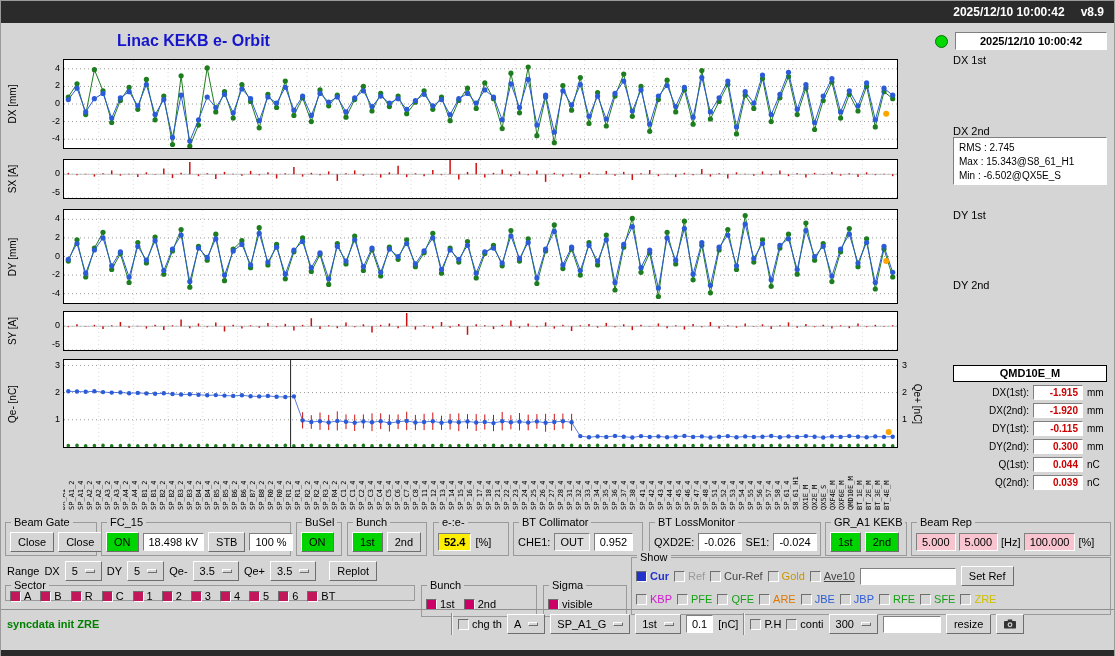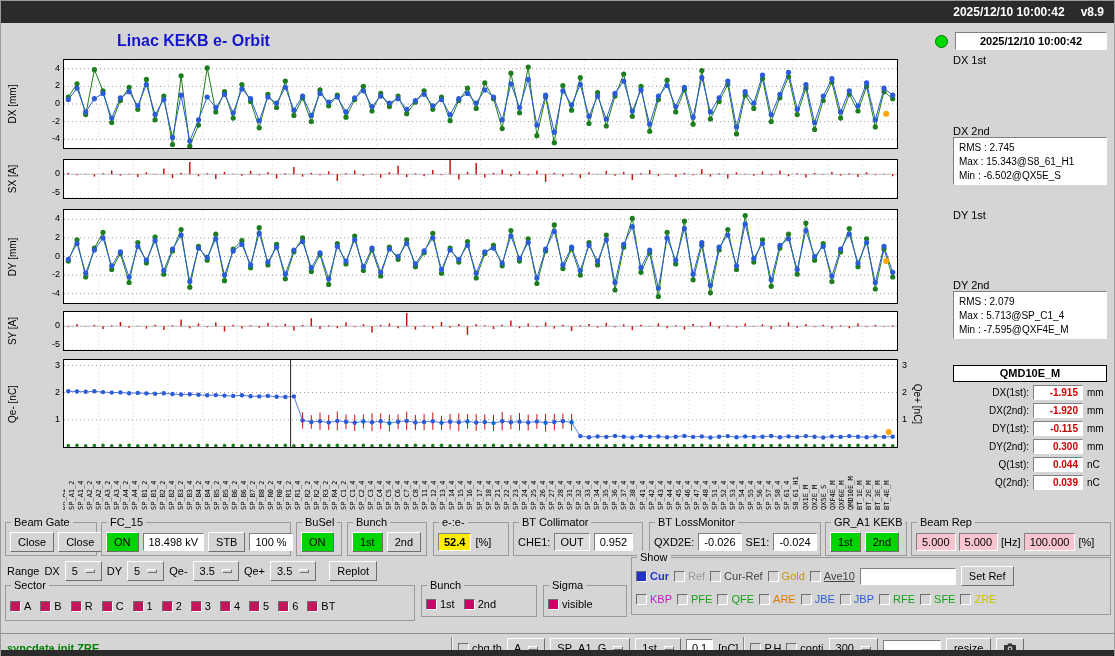--- a/index.html
+++ b/index.html
@@ -31,21 +31,21 @@
   .vbox{height:18px;background:#fff;border:1px solid;border-color:#808080 #fff #fff #808080;font-size:11px;display:inline-flex;align-items:center;justify-content:center;padding:0 5px;white-space:nowrap;flex:none}
   .vbox.gray{background:#dcdcdc}
   .lbl{font-size:11px;white-space:nowrap;flex:none}
   .cb{width:11px;height:11px;background:#d5d5d5;border:1px solid;border-color:#6e6e6e #fff #fff #6e6e6e;display:inline-block;flex:none}
   .dd{font-size:11px;height:20px;padding:0 6px;background:#d5d5d5;border:1px solid;border-color:#fff #6e6e6e #6e6e6e #fff;display:inline-flex;align-items:center;flex:none;white-space:nowrap}
   .dash{width:10px;height:4px;margin-left:7px;background:#d5d5d5;border:1px solid;border-color:#fff #6e6e6e #6e6e6e #fff;display:inline-block}
   .input{background:#fff;border:1px solid;border-color:#808080 #fff #fff #808080;height:17px;font-size:11px;padding:0 3px}
   .range-row{position:absolute;left:6px;top:559px;height:22px;display:flex;gap:5px;align-items:center}
   .show-row{display:flex;gap:5px;align-items:center;height:22px}
   .cbitem{display:inline-flex;gap:3px;align-items:center;flex:none}
-  .statusbar{position:absolute;left:0;right:0;top:632px;height:21px;border-top:1px solid #909090}
+  .statusbar{position:absolute;left:0;right:0;top:608px;height:21px;border-top:1px solid #909090}
   .sb-msg{position:absolute;left:6px;top:8px;font-size:11px;font-weight:bold}
   .sb-controls{position:absolute;left:450px;top:3px;display:flex;gap:5px;align-items:center;height:22px}
   .vsep{width:2px;height:22px;border-left:1px solid #8a8a8a;border-right:1px solid #eee;flex:none}
   .iconbtn{width:28px}
 </style>
 </head>
 <body>
 
 <div class="screen">
 
@@ -1145,25 +1145,20 @@
 
   <div class="stat-label" style="top:53px">DX 1st</div>
   <div class="stat-label" style="top:124px">DX 2nd</div>
   <div class="stat-box" style="top:136px">
     <div>RMS :  2.745</div>
     <div>Max :  15.343@S8_61_H1</div>
     <div>Min :  -6.502@QX5E_S</div>
   </div>
   <div class="stat-label" style="top:208px">DY 1st</div>
   <div class="stat-label" style="top:278px">DY 2nd</div>
-  <div class="stat-box" style="top:290px">
-    <div>RMS :  2.079</div>
-    <div>Max :  5.713@SP_C1_4</div>
-    <div>Min :  -7.595@QXF4E_M</div>
-  </div>
 
   <div class="qmd">
     <div class="qmd-title">QMD10E_M</div>
     <div class="qmd-row">
       <span class="lab">DX(1st):</span>
       <span class="val" style="color: rgb(204, 0, 0);">-1.915</span>
       <span class="unit">mm</span>
     </div>
     <div class="qmd-row">
       <span class="lab">DX(2nd):</span>
@@ -1349,21 +1344,21 @@
             <span class="lbl" style="color: rgb(22, 160, 22);">SFE</span>
           </span>
         <span class="cbitem">
             <span class="cb"></span>
             <span class="lbl" style="color: rgb(207, 192, 0);">ZRE</span>
           </span>
       </div>
     </div>
   </div>
 
-  <div class="grp" style="left:4px;top:584px;width:410px;height:36px">
+  <div class="grp" style="left:4px;top:584px;width:410px;height:16px">
     <span class="legend">Sector</span>
     <div class="content" style="gap:9px">
       <span class="cbitem">
           <span class="cb" style="background: rgb(194, 24, 91);"></span>
           <span class="lbl">A</span>
         </span>
       <span class="cbitem">
           <span class="cb" style="background: rgb(194, 24, 91);"></span>
           <span class="lbl">B</span>
         </span>

